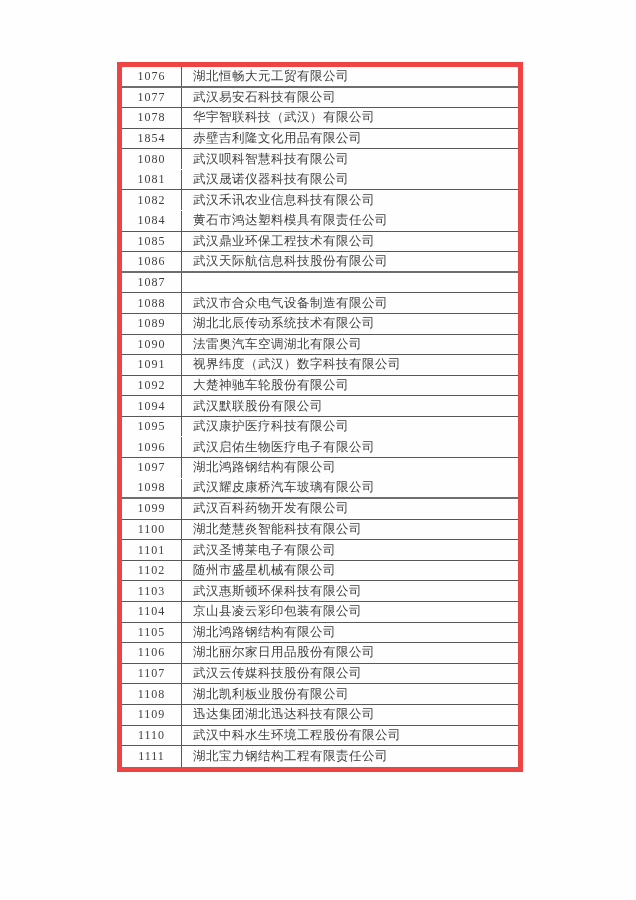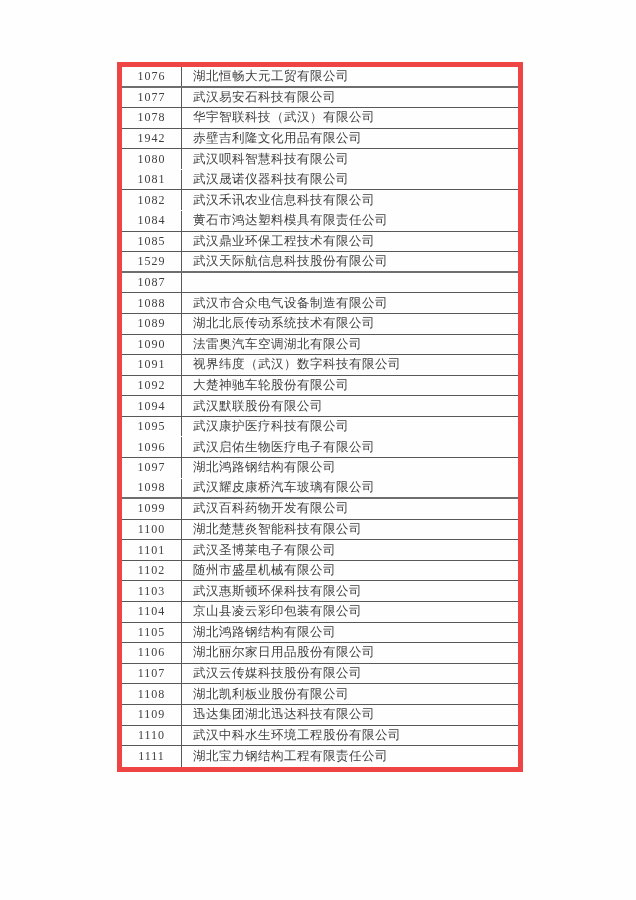--- a/index.html
+++ b/index.html
@@ -78,21 +78,21 @@
       </div>
       <div class="trow">
         <div class="cell-no">1077</div>
         <div class="cell-name">武汉易安石科技有限公司</div>
       </div>
       <div class="trow">
         <div class="cell-no">1078</div>
         <div class="cell-name">华宇智联科技（武汉）有限公司</div>
       </div>
       <div class="trow">
-        <div class="cell-no">1942</div>
+        <div class="cell-no">1854</div>
         <div class="cell-name">赤壁吉利隆文化用品有限公司</div>
       </div>
       <div class="trow no-divider">
         <div class="cell-no">1080</div>
         <div class="cell-name">武汉呗科智慧科技有限公司</div>
       </div>
       <div class="trow">
         <div class="cell-no">1081</div>
         <div class="cell-name">武汉晟诺仪器科技有限公司</div>
       </div>
@@ -102,21 +102,21 @@
       </div>
       <div class="trow">
         <div class="cell-no">1084</div>
         <div class="cell-name">黄石市鸿达塑料模具有限责任公司</div>
       </div>
       <div class="trow">
         <div class="cell-no">1085</div>
         <div class="cell-name">武汉鼎业环保工程技术有限公司</div>
       </div>
       <div class="trow thick-divider">
-        <div class="cell-no">1529</div>
+        <div class="cell-no">1086</div>
         <div class="cell-name">武汉天际航信息科技股份有限公司</div>
       </div>
       <div class="trow">
         <div class="cell-no">1087</div>
       </div>
       <div class="trow">
         <div class="cell-no">1088</div>
         <div class="cell-name">武汉市合众电气设备制造有限公司</div>
       </div>
       <div class="trow">

